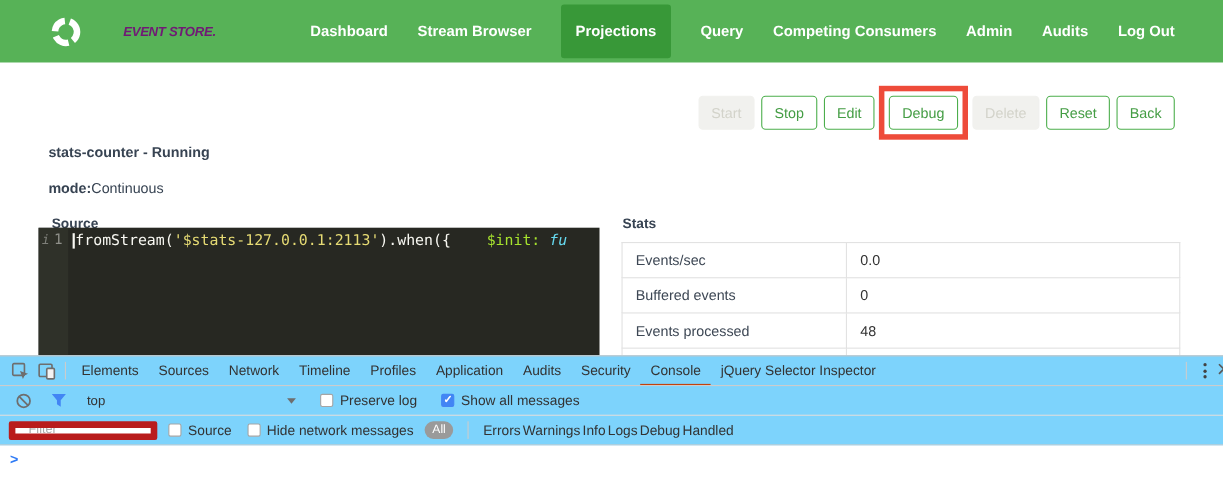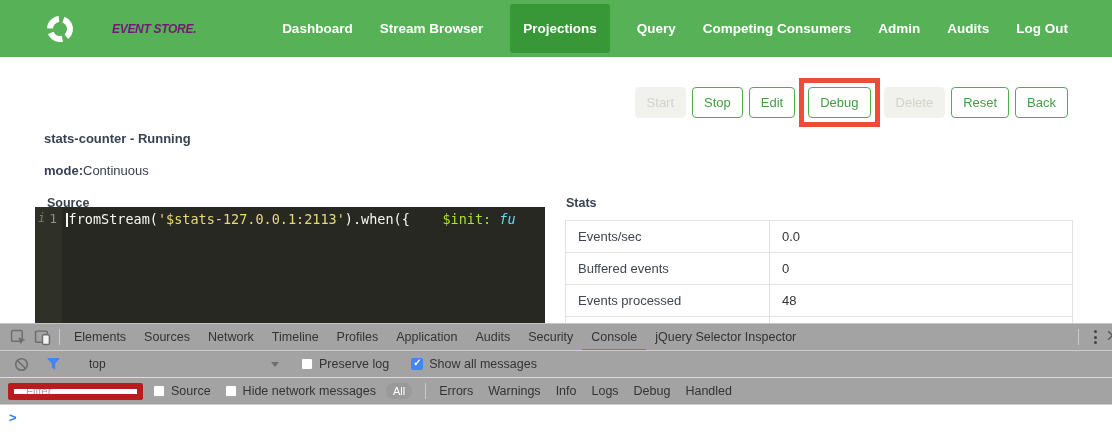--- a/index.html
+++ b/index.html
@@ -56,57 +56,57 @@
                  font-weight:bold; color:#374352; }
   .stats-table { position:absolute; left:565px; top:163px; width:508px;
                  border-collapse:collapse; font-size:13px; color:#3d4754; }
   .stats-table td { border:1px solid #e2e2e2; height:32px; padding-left:12px; }
   .stats-table td.val { color:#333; }
   .stats-table col.c1 { width:204px; }
   .stats-table tr.clipped td { height:26px; }
 
   
   .devtools { position:absolute; top:323px; left:0; width:1112px; height:117px;
-              background:#a3a3a3; border-top:1px solid #c5c5c5; font-size:12.5px; color:#333; }
+              background:#7dd3fc; border-top:1px solid #c5c5c5; font-size:12.5px; color:#333; }
   .dt-row { display:flex; align-items:center; overflow:hidden; }
   .dt-tabs-row { height:27px; border-bottom:1px solid #ccc; padding-left:6px; }
   .dt-toolbar-row { height:27px; border-bottom:1px solid #ddd; padding-left:9px; }
   .dt-filter-row { height:27px; border-bottom:1px solid #ccc; padding-left:8px; }
   .dt-console { height:35px; background:#fff; padding:5px 0 0 9px; }
 
   .dt-iconbtn { display:flex; align-items:center; justify-content:center;
                 width:24px; height:24px; cursor:pointer; flex:none; }
   .vsep { width:1px; height:16px; background:#ccc; margin:0 5px; flex:none; }
   .dt-tab { padding:0 9px; height:27px; display:flex; align-items:center;
             cursor:pointer; white-space:nowrap; }
-  .dt-tab.active { border-bottom:2px solid #8b5cf6; padding-top:2px;text-align:center; }
+  .dt-tab.active { border-bottom:2px solid #c2410c; padding-top:2px;text-align:center; }
   .dt-spacer { flex:1; }
   .kebab { display:flex; flex-direction:column; gap:2.5px; align-items:center;
            width:22px; cursor:pointer; }
   .kebab i { width:3px; height:3px; border-radius:50%; background:#424242; }
   .dt-close { margin-right:-7px; flex:none; cursor:pointer; }
 
-  .ctx { display:flex; align-items:center; width:190px; margin-left:24px; cursor:pointer;justify-content:flex-end; }
+  .ctx { display:flex; align-items:center; width:190px; margin-left:14px; cursor:pointer;justify-content:flex-end; }
   .ctx-label { font-size:12px; }
   .tri-down { margin-left:auto; width:0; height:0; border-left:4px solid transparent;
               border-right:4px solid transparent; border-top:5px solid #6e6e6e; }
   .cb { display:inline-block; width:12px; height:12px; border:1px solid #a5a5a5;
         border-radius:2px; background:#fff; margin-right:6px; flex:none; cursor:pointer; }
   .cb.checked { background:#4285f4; border-color:#4285f4; position:relative; }
   .cb.checked::after { content:"✓"; position:absolute; left:1px; top:-2px;
                        color:#fff; font-size:10px; font-weight:bold; }
   .cb-group { display:flex; align-items:center; margin-left:22px; font-size:12.5px; }
 
   .filter-input { width:135px; height:17px; border:6px solid #b91c1c; border-radius:2px;
                   font-size:11.5px; padding:0 12px; color:#333; background:#fff;
                   font-family:"Liberation Sans", sans-serif; }
   .filter-input::placeholder { color:#aaa; }
   .all-pill { background:#9a9a9a; color:#fff; font-size:11px; border-radius:9px;
               padding:2px 7px; margin:0 8px 0 10px; cursor:pointer; }
-  .levels { display:flex; gap:15px; margin-left:8px;justify-content:flex-end; }
+  .levels { display:flex; gap:2px; margin-left:8px;justify-content:flex-end; }
   .level { cursor:pointer; white-space:nowrap; }
   .prompt { color:#2f7bf5; font-weight:bold; font-size:13px; }
 </style>
 </head>
 <body>
 
 <div class="header">
   <div class="brand">
     <span style="display:flex;">
       <svg width="30" height="30" viewBox="0 0 30 30">

